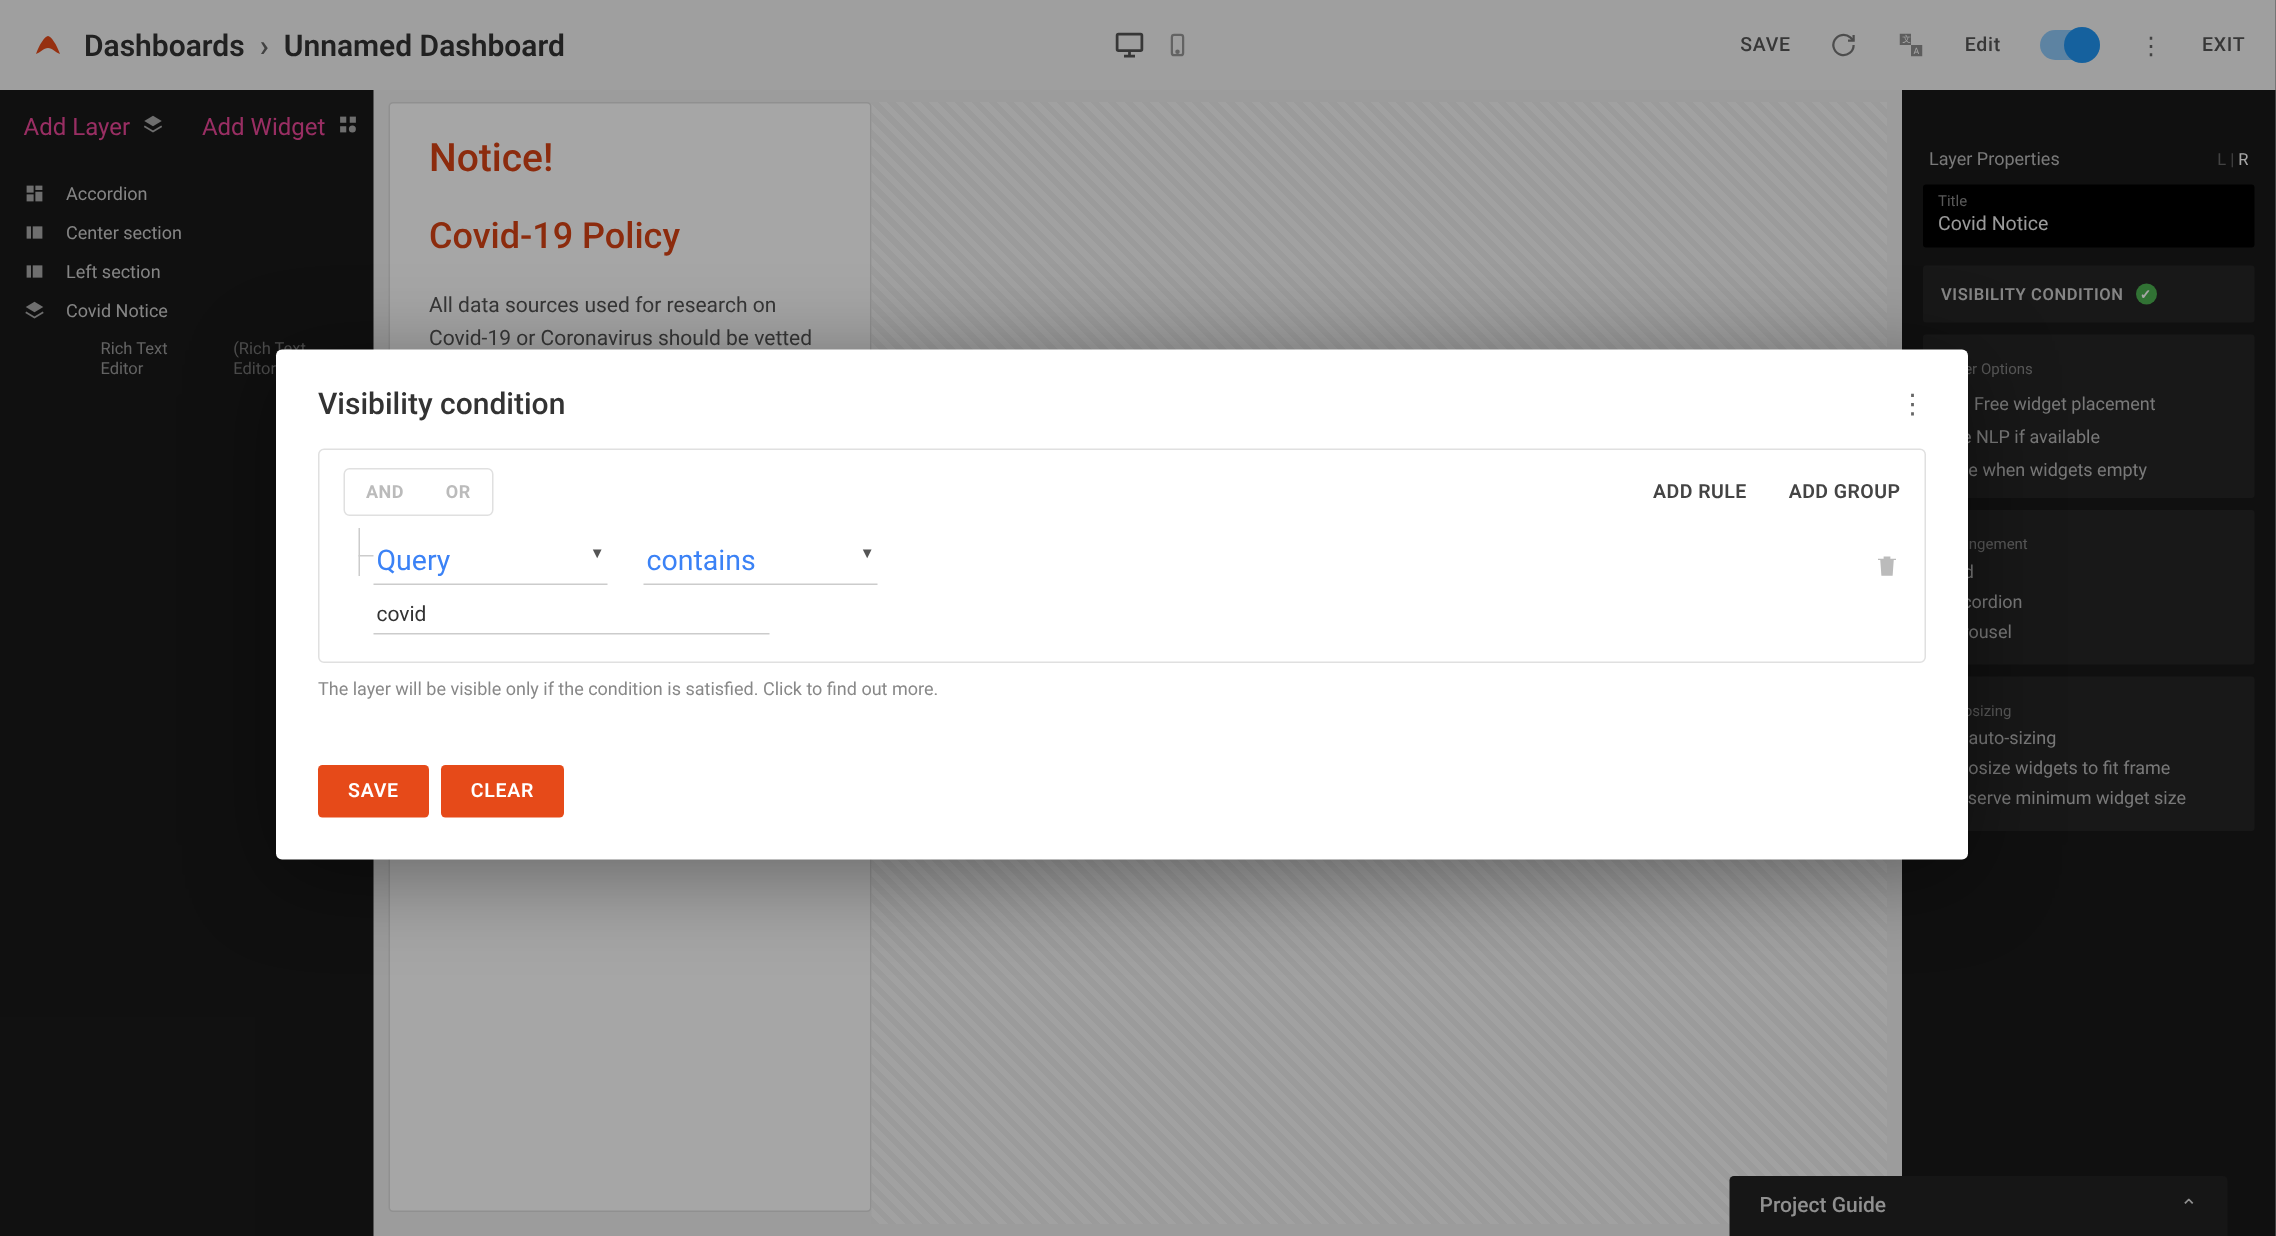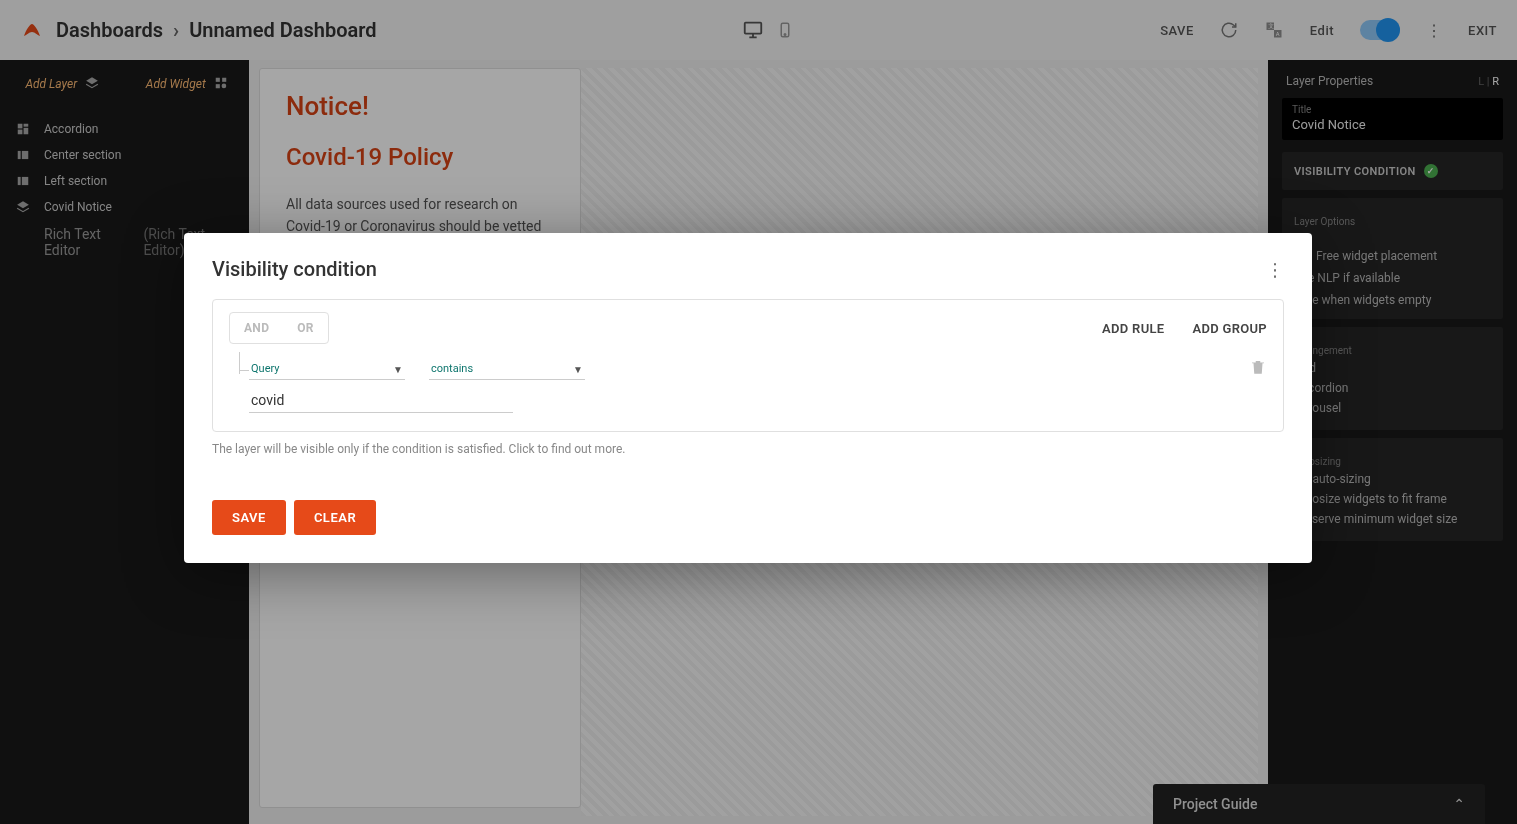--- a/index.html
+++ b/index.html
@@ -11,46 +11,46 @@
 .breadcrumb-sep { color:#666; }
 .topbar-spacer { flex:1; }
 .topbar-right { display:flex; align-items:center; gap:26px; }
 .topbtn { color:#555; font-size:13px; font-weight:500; letter-spacing:0.5px; cursor:pointer; }
 .topicon { color:#666; cursor:pointer; display:inline-flex; }
 .toggle { width:40px; height:20px; background:#90caf9; border-radius:20px; position:relative; cursor:pointer; }
 .toggle::after { content:""; position:absolute; right:0; top:-2px; width:24px; height:24px; background:#2196f3; border-radius:50%; }
 
 .leftpanel { position:absolute; left:0; top:60px; width:249px; bottom:0; background:#1a1a1a; color:#ccc; }
 .lp-header { display:flex; height:48px; }
-.lp-hbtn { flex:1; display:flex; align-items:center; justify-content:center; gap:8px; font-size:12px; color:#fdba74; cursor:pointer;font-style:italic; }
+.lp-hbtn { flex:1; display:flex; align-items:center; justify-content:center; gap:8px; font-size:16px; color:#ec4899; cursor:pointer; }
 .lp-list { padding:8px 0; }
 .lp-item { display:flex; align-items:center; gap:12px; padding:6px 16px; font-size:12px; cursor:pointer; color:#ccc; }
 .lp-item .icn { width:16px; display:inline-flex; color:#999; }
-.lp-sub { padding-left:44px; color:#999; font-size:14px; }
+.lp-sub { padding-left:67px; color:#999; font-size:11px; }
 .lp-sub .sub-sec { color:#777; margin-left:6px; }
 
 .canvas { position:absolute; left:249px; top:60px; right:249px; bottom:0; background:#f0f0f0; padding:8px 10px; }
 .canvas-left { width:322px; background:#fff; border:1px solid #ddd; border-radius:3px; padding:22px 26px; height:calc(100% - 8px); }
 .notice-title { color:#d84315; font-size:26px; font-weight:500; margin-bottom:22px; }
 .notice-sub { color:#d84315; font-size:24px; font-weight:500; margin-bottom:22px; }
 .notice-body { color:#555; font-size:14px; line-height:1.6; }
 .canvas-hatch { position:absolute; left:332px; top:8px; right:10px; bottom:8px; background:repeating-linear-gradient(45deg,#eee,#eee 4px,#f7f7f7 4px,#f7f7f7 8px); }
 
 .rightpanel { position:absolute; right:0; top:60px; width:249px; bottom:0; background:#1a1a1a; color:#ccc; font-size:12px; }
-.rp-head { display:flex; align-items:flex-end; padding:14px 18px 10px; font-size:12px; color:#bbb; }
+.rp-head { display:flex; align-items:flex-end; padding:14px 18px 10px; font-size:12px; color:#bbb;margin-top:25px; }
 .rp-head-spacer { flex:1; }
 .rp-lr { font-size:11px; color:#666; }
 .rp-lr .r { color:#fff; }
 .rp-title-box { margin:0 14px 12px; background:#000000; border-radius:2px; padding:6px 10px 8px; }
 .rp-title-label { font-size:10px; color:#888; }
 .rp-title-val { font-size:13px; color:#eee; margin-top:2px; }
 .rp-section { margin:0 14px 8px; background:#252525; border-radius:2px; padding:12px 12px; }
 .rp-sec-head { font-size:11px; font-weight:600; letter-spacing:0.4px; color:#ccc; display:flex; align-items:center; gap:8px; }
 .rp-check { width:14px; height:14px; border-radius:50%; background:#4caf50; display:inline-flex; align-items:center; justify-content:center; color:#fff; font-size:9px; }
-.rp-opts { margin-top:22px; display:flex; flex-direction:column; gap:8px; }
+.rp-opts { margin-top:10px; display:flex; flex-direction:column; gap:8px; }
 .rp-opt { display:flex; align-items:center; gap:10px; color:#bbb; cursor:pointer; }
 .rp-opt .box { width:12px; height:12px; border:1px solid #777; display:inline-block; }
 .rp-label { font-size:10px; color:#888; margin:6px 0 2px; }
 .rp-choice { color:#bbb; padding:3px 0; cursor:pointer; }
 
 .project-guide { position:absolute; bottom:0; right:32px; width:332px; height:40px; background:#222; color:#ddd; display:flex; align-items:center; padding:0 20px; font-size:14px; font-weight:500; border-radius:3px 3px 0 0; }
 .project-guide .chev { margin-left:auto; }
 
 .overlay { position:absolute; inset:0; background:rgba(0,0,0,0.35); }
 .modal { position:absolute; left:184px; top:233px; width:1128px; background:#fff; border-radius:4px; box-shadow:0 10px 60px rgba(0,0,0,0.4); padding:24px 28px 28px; }
@@ -59,21 +59,21 @@
 .modal-menu { margin-left:auto; color:#666; cursor:pointer; font-size:18px; }
 .rulebox { border:1px solid #e0e0e0; border-radius:4px; padding:12px 16px 18px; position:relative; }
 .rulebox-top { display:flex; align-items:center; margin-bottom:14px;}
 .andor { border:1px solid #e0e0e0; border-radius:4px; display:flex; }
 .andor-btn { padding:8px 14px; font-size:12px; font-weight:700; color:#bbb; cursor:pointer; letter-spacing:0.3px; }
 .rb-spacer { flex:1; }
 .add-link { font-size:13px; font-weight:600; color:#444; margin-left:28px; cursor:pointer; letter-spacing:0.3px; }
 .rule-row { display:flex; gap:24px; align-items:flex-end; margin-left:20px; position:relative; }
 .rule-row::before { content:""; position:absolute; left:-10px; top:-6px; bottom:6px; width:1px; background:#ccc; }
 .rule-row::after { content:""; position:absolute; left:-10px; top:12px; width:10px; height:1px; background:#ccc; }
-.sel { border:none; border-bottom:1px solid #ccc; padding:4px 2px; font-size:11px; color:#0f766e; width:156px; background:transparent; position:relative; }
+.sel { border:none; border-bottom:1px solid #ccc; padding:4px 2px; font-size:19px; color:#3b82f6; width:156px; background:transparent; position:relative; }
 .sel-wrap { position:relative; width:156px; }
 .sel-caret { position:absolute; right:2px; top:6px; font-size:10px; color:#555; pointer-events:none;}
 .txt { border:none; border-bottom:1px solid #ccc; padding:4px 2px; font-size:14px; color:#333; width:264px; background:transparent; }
 .rule-trash { margin-left:auto; color:#bbb; cursor:pointer; }
 .rule-second { margin-top:8px; margin-left:20px; }
 .modal-hint { color:#888; font-size:12px; margin-top:10px; }
 .modal-actions { display:flex; gap:8px; margin-top:44px; }
 .btn { background:#e64a19; color:#fff; border:none; border-radius:3px; padding:10px 20px; font-size:13px; font-weight:600; letter-spacing:0.5px; cursor:pointer; }
 </style>
 </head>

